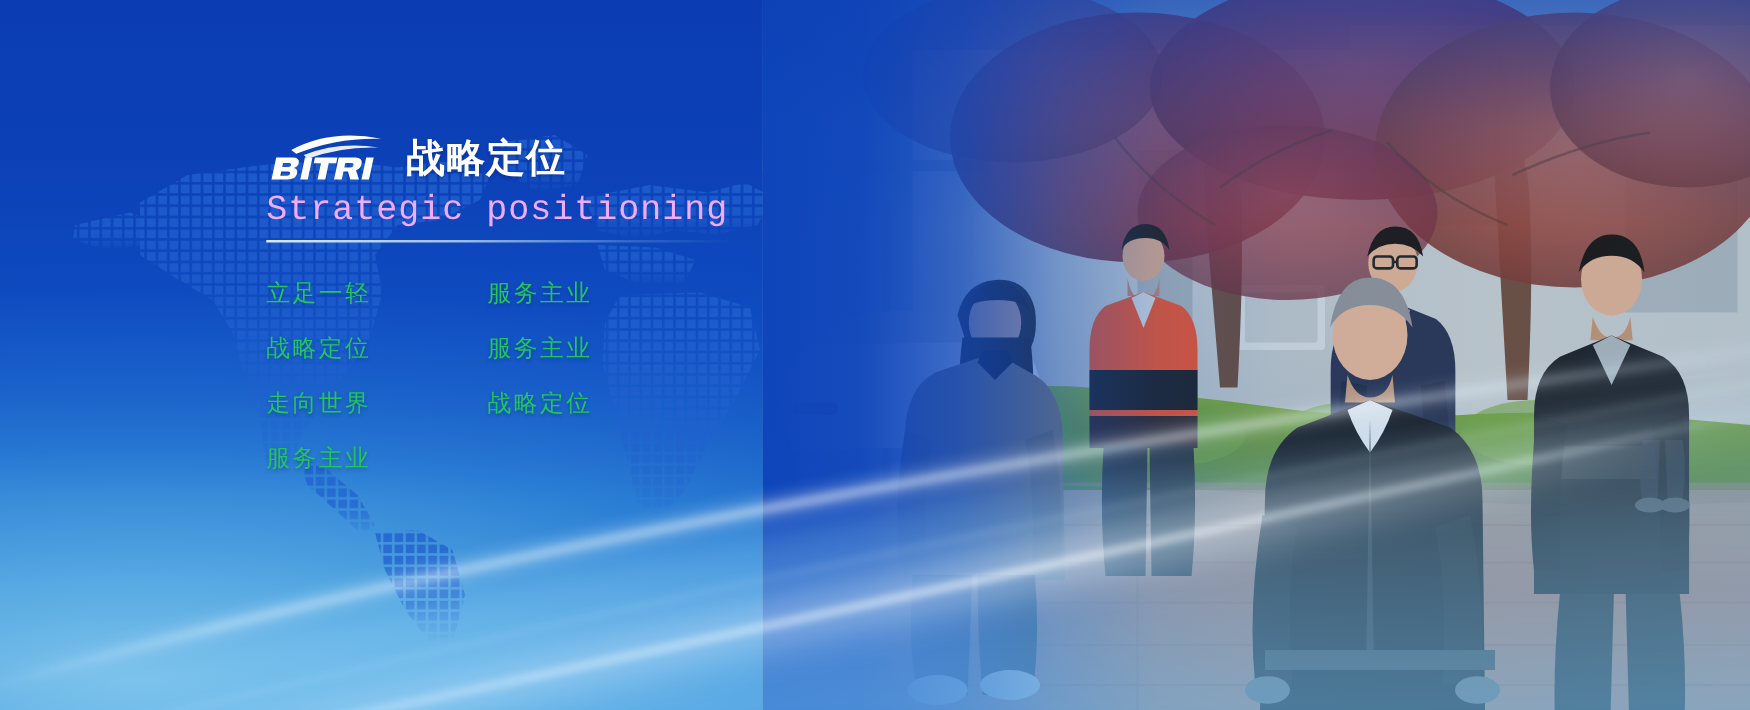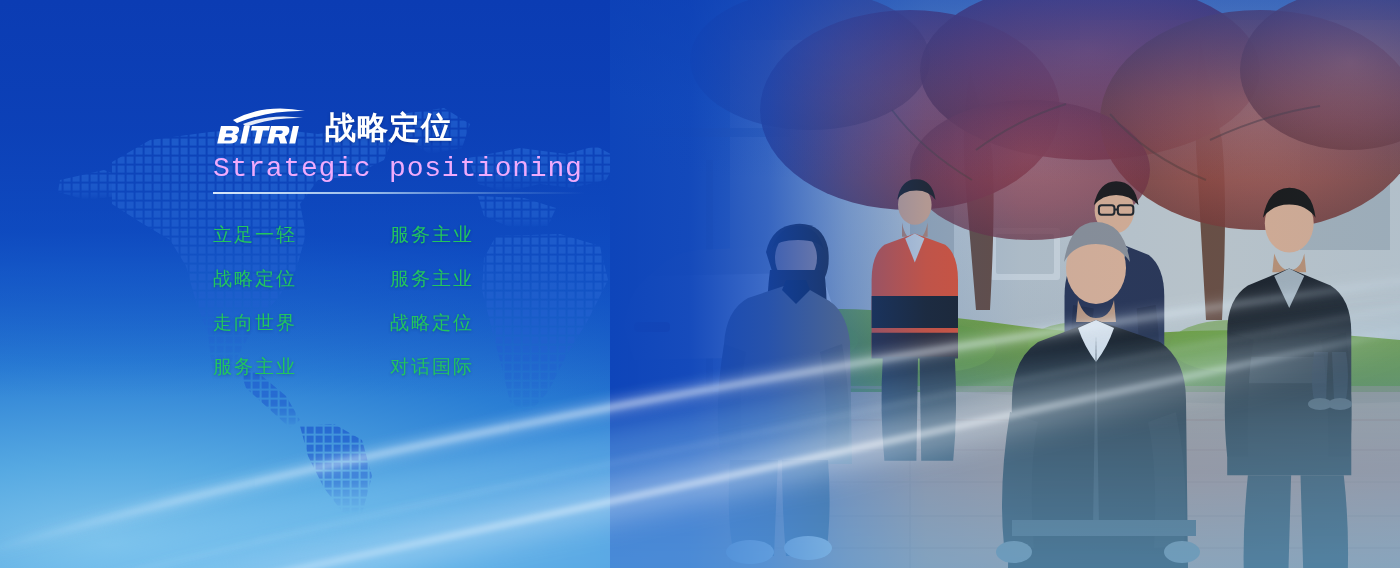--- a/index.html
+++ b/index.html
@@ -434,18 +434,17 @@
       <div class="slogan-row">
         <span class="slogan-a">战略定位</span>
         <span class="slogan-b">服务主业</span>
       </div>
       <div class="slogan-row">
         <span class="slogan-a">走向世界</span>
         <span class="slogan-b">战略定位</span>
       </div>
       <div class="slogan-row">
         <span class="slogan-a">服务主业</span>
-        <span class="slogan-b">对话国际</span>
       </div>
     </div>
 
   </div>
 </div>
 
 </body></html>

